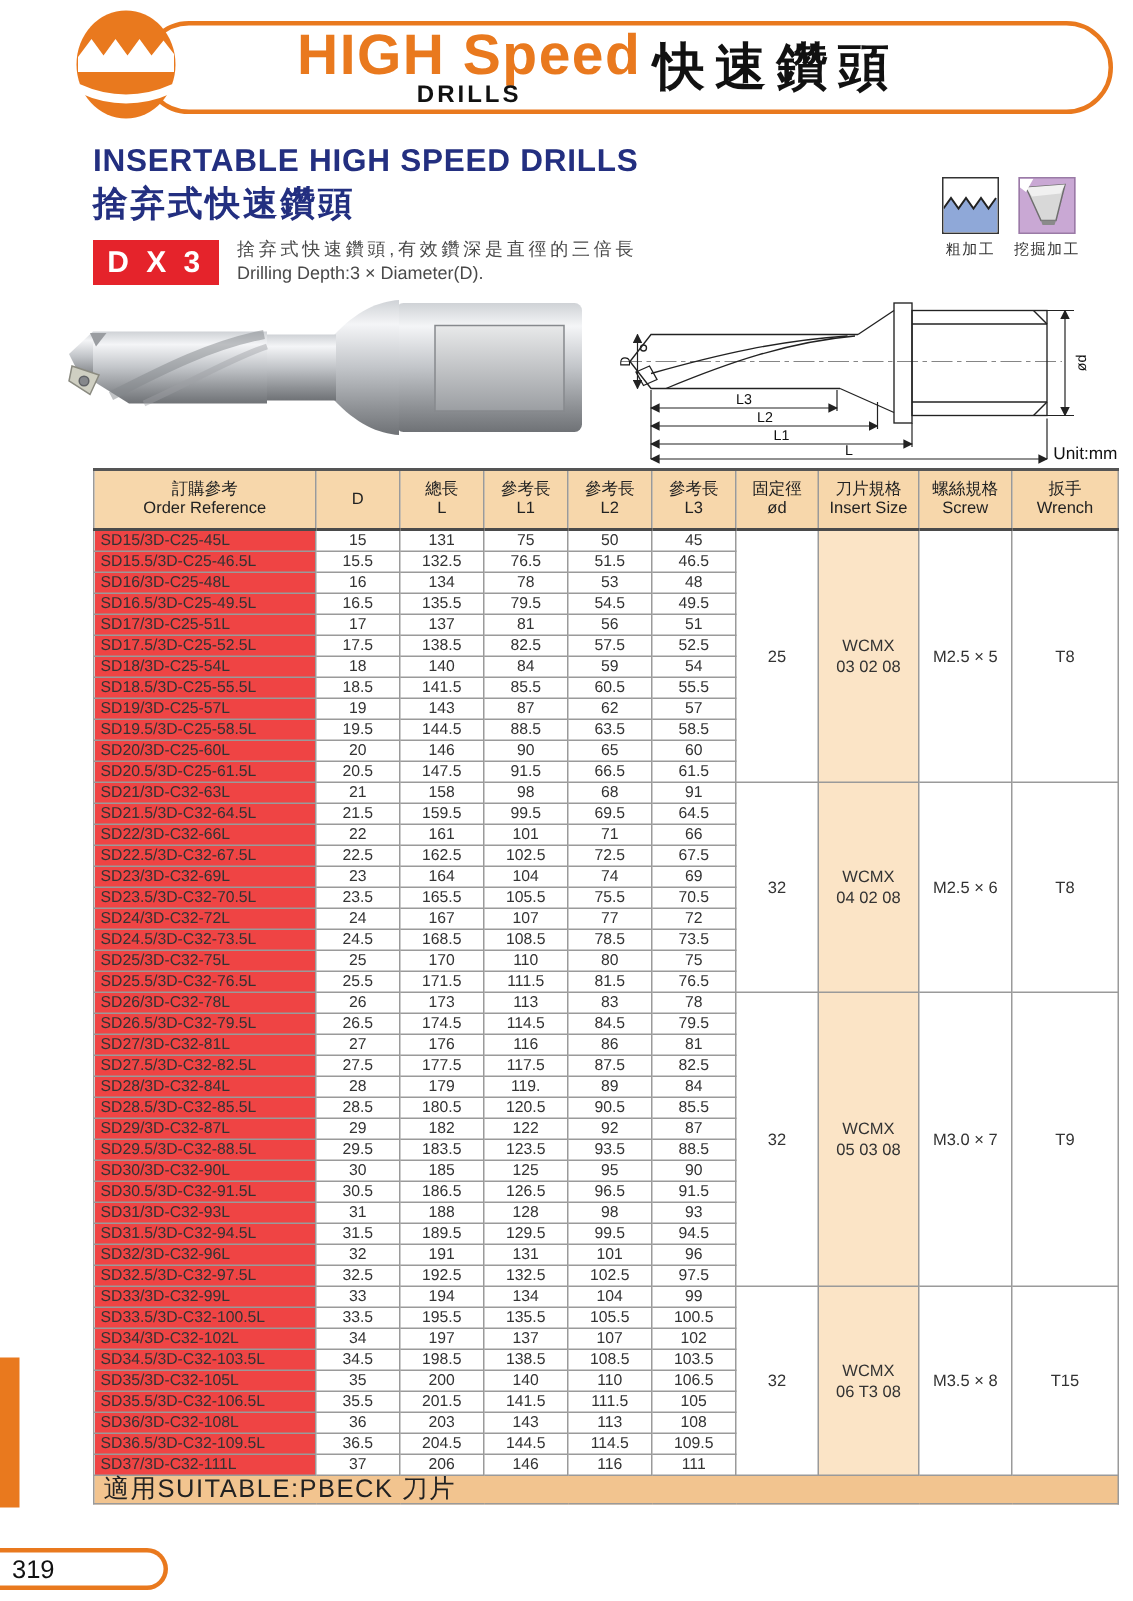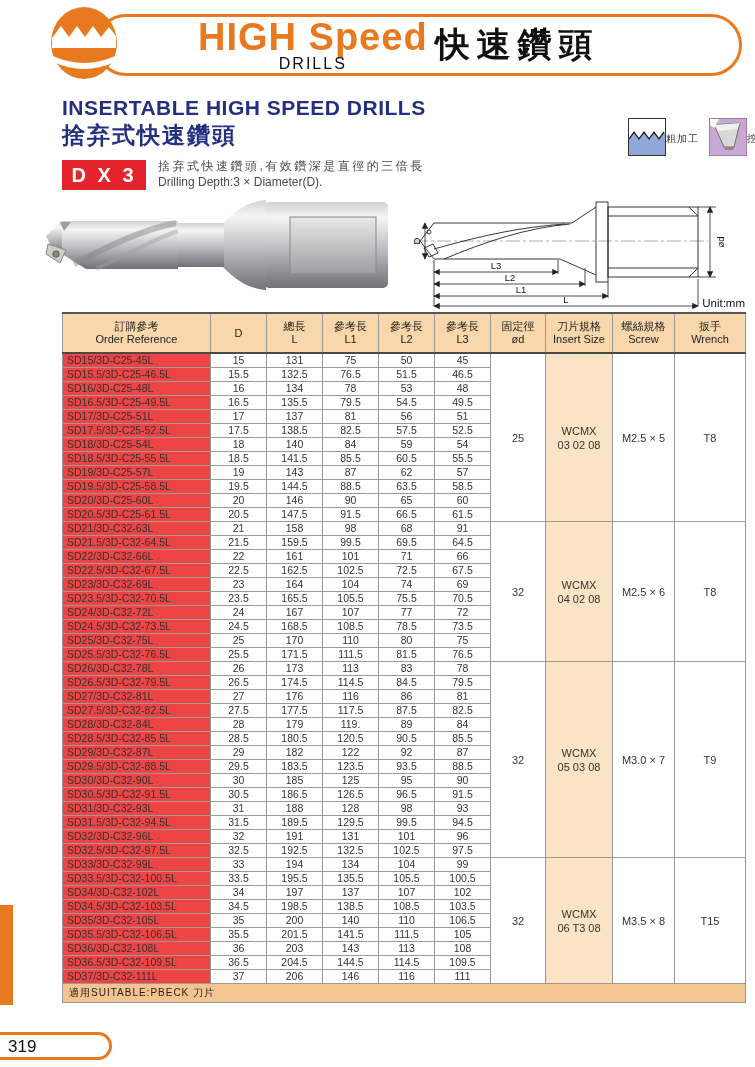--- a/index.html
+++ b/index.html
@@ -5,56 +5,56 @@
   html,body{margin:0;padding:0;background:#fff;}
   .page{position:relative;width:755px;height:1067px;background:#fff;overflow:hidden;
         font-family:"Liberation Sans","DejaVu Sans",sans-serif;color:#222;}
 
   
   .banner{position:absolute;left:95px;top:14px;width:647px;height:62px;
           border:3px solid #E9791E;border-radius:32px;background:#fff;
           display:flex;align-items:center;box-sizing:border-box;}
   .banner-en{margin-left:100px;display:flex;flex-direction:column;line-height:1;text-align:center;}
   .banner-title{color:#E9791E;font-size:38px;font-weight:bold;letter-spacing:1px;}
-  .banner-sub{color:#111;font-size:16px;font-weight:normal;letter-spacing:2px;margin-top:0px;}
+  .banner-sub{color:#111;font-size:16px;font-weight:bold;letter-spacing:2px;margin-top:0px;}
   .banner-zh{color:#111;font-size:34px;font-weight:bold;letter-spacing:7px;margin-left:8px;white-space:nowrap;}
   .logo{position:absolute;left:50px;top:6px;width:68px;height:74px;z-index:3;}
 
   
   .title-en{position:absolute;left:62px;top:96px;font-size:21px;font-weight:bold;color:#232F80;letter-spacing:.5px;}
   .title-zh{position:absolute;left:62px;top:120px;font-size:23px;font-weight:bold;color:#232F80;letter-spacing:2px;}
   .dx-badge{position:absolute;left:62px;top:160px;width:84px;height:30px;background:#E5232B;
             color:#fff;font-size:20px;font-weight:bold;text-align:center;line-height:30px;letter-spacing:3px;}
   .dx-desc{position:absolute;left:158px;top:158px;font-size:12px;color:#4a4a4a;line-height:16px;}
   .dx-desc .zh{letter-spacing:2.5px;}
 
   
   .mach-icons{position:absolute;left:628px;top:118px;display:flex;gap:10px;}
-  .mach{display:flex;flex-direction:row;align-items:center;}
+  .mach{display:flex;flex-direction:column;align-items:center;}
   .mach-box{width:38px;height:38px;border:1px solid #333;box-sizing:border-box;background:#fff;overflow:hidden;}
   .mach-box.purple{background:#C9A8D4;border-color:#9a7ba6;}
   .mach-label{font-size:10px;color:#333;margin-top:3px;letter-spacing:1px;white-space:nowrap;}
 
   
   .drill-photo{position:absolute;left:26px;top:192px;width:368px;height:108px;}
   .tech-drawing{position:absolute;left:410px;top:194px;width:340px;height:116px;}
   .unit-label{position:absolute;left:670px;top:297px;width:75px;text-align:right;font-size:11.5px;color:#111;}
 
   
   .table-wrap{position:absolute;left:62px;top:312px;}
   table{border-collapse:collapse;table-layout:fixed;width:683px;border:1.5px solid #7a7a7a;border-top:2px solid #555;}
   th,td{border:1px solid #9a9a9a;padding:0;box-sizing:border-box;}
   thead th{background:#F7D7AB;font-weight:normal;height:40px;font-size:11px;color:#222;
            border-bottom:2px solid #4a4a4a;line-height:13px;vertical-align:middle;}
   tbody td{height:13px;line-height:13px;font-size:10.5px;color:#333;white-space:nowrap;overflow:hidden;}
   td.c0{background:#ef4444;text-align:left;padding-left:4px;}
   td.num{text-align:center;}
   td.merge{text-align:center;font-size:11px;background:#fff;line-height:14px;}
   td.merge.insert{background:#FBE4C6;}
-  tfoot td{background:#F2C48F;text-align:left;font-size:10px;color:#222;height:18px;line-height:18px;padding-left:6px;letter-spacing:1px;}
+  tfoot td{background:#F2C48F;text-align:left;font-size:17px;color:#222;height:18px;line-height:18px;padding-left:6px;letter-spacing:1px;}
 
   
   .left-tab{position:absolute;left:0;top:905px;width:13px;height:100px;background:#E9791E;}
   .page-num{position:absolute;left:0;top:1032px;width:112px;height:28px;border:3px solid #E9791E;border-left:none;
             border-radius:0 16px 16px 0;box-sizing:border-box;line-height:23px;padding-left:8px;
             font-size:17px;color:#111;background:#fff;}
 </style>
 </head>
 <body>
 

